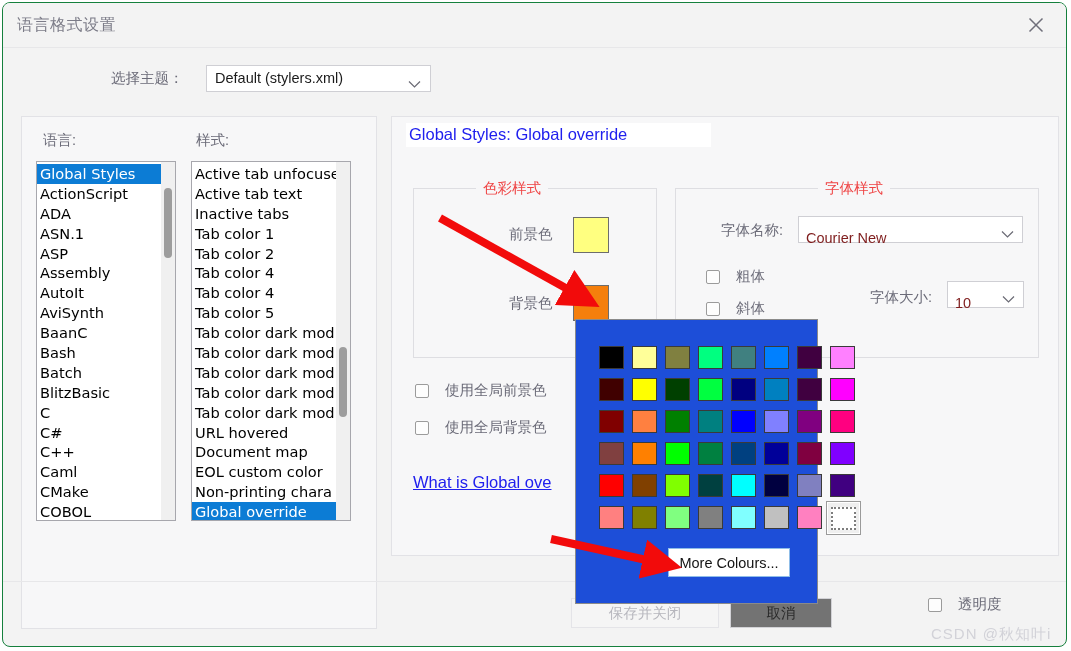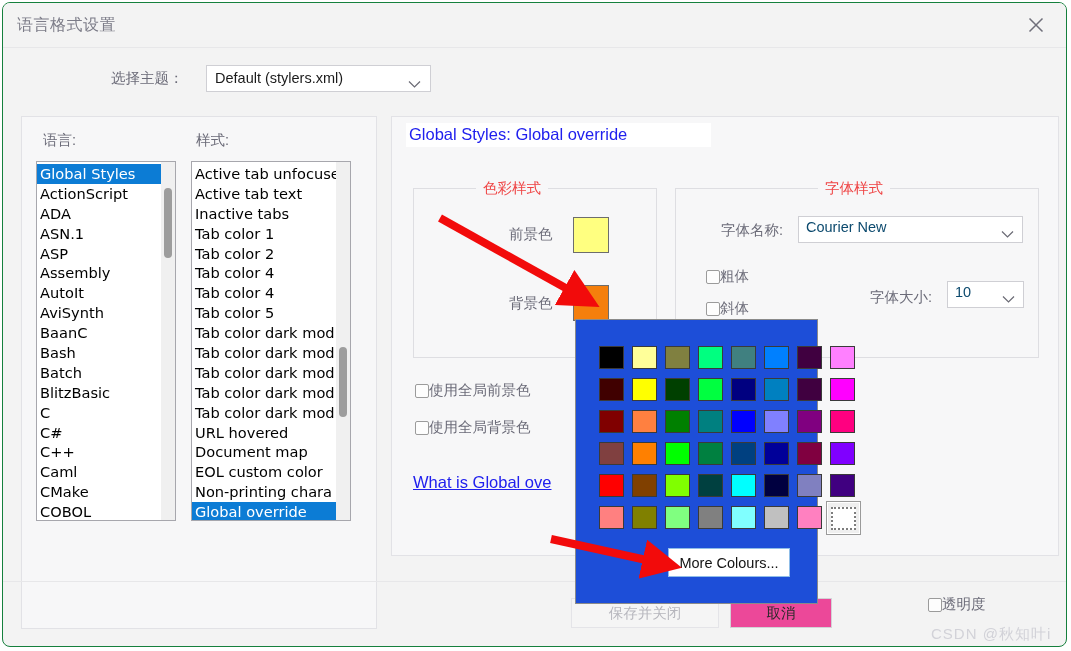--- a/index.html
+++ b/index.html
@@ -210,21 +210,21 @@
     height: 36px;
     border: 1px solid #6d6d6d;
     box-sizing: border-box;
     cursor: pointer;
   }
 
   .cb-row {
     position: absolute;
     display: flex;
     align-items: center;
-    gap: 0;
+    gap: 16px;
     cursor: pointer;
   }
   .cbox {
     width: 14px;
     height: 14px;
     border: 1px solid #9b9b9b;
     border-radius: 2px;
     background: #fdfdfd;
     box-sizing: border-box;
     flex: 0 0 auto;
@@ -237,23 +237,23 @@
 
   .combo {
     position: absolute;
     background: #ffffff;
     border: 1px solid #cfcfd4;
     box-sizing: border-box;
     cursor: pointer;
   }
   .combo .val {
     position: absolute;
-    left: 7px; top: 2px;
-    font-size: 14.5px;
-    color: #0c4a6e;
+    left: 7px; top: 13px;
+    font-size: 14.5px;
+    color: #7f1d1d;
     font-family: "Liberation Sans", sans-serif;
   }
   .combo .chev { position: absolute; right: 8px; top: 8px; }
 
   #font-name-combo { left: 795px; top: 213px; width: 225px; height: 27px; }
   #font-size-combo { left: 944px; top: 278px; width: 77px; height: 27px; }
 
   .glink {
     position: absolute;
     left: 410px;
@@ -330,21 +330,21 @@
     position: absolute;
     left: 0;
     top: 578px;
     width: 100%;
     height: 1px;
     background: #e7e7e9;
   }
   .btn {
     position: absolute;
     height: 30px;
-    background: #ec4899;
+    background: #737373;
     border: 1px solid #d2d2d6;
     box-sizing: border-box;
     display: flex;
     align-items: center;
     justify-content: center;
     font-size: 14.5px;
     cursor: pointer;
     font-family: "Liberation Sans", sans-serif;
   }
   #save-close-btn {

